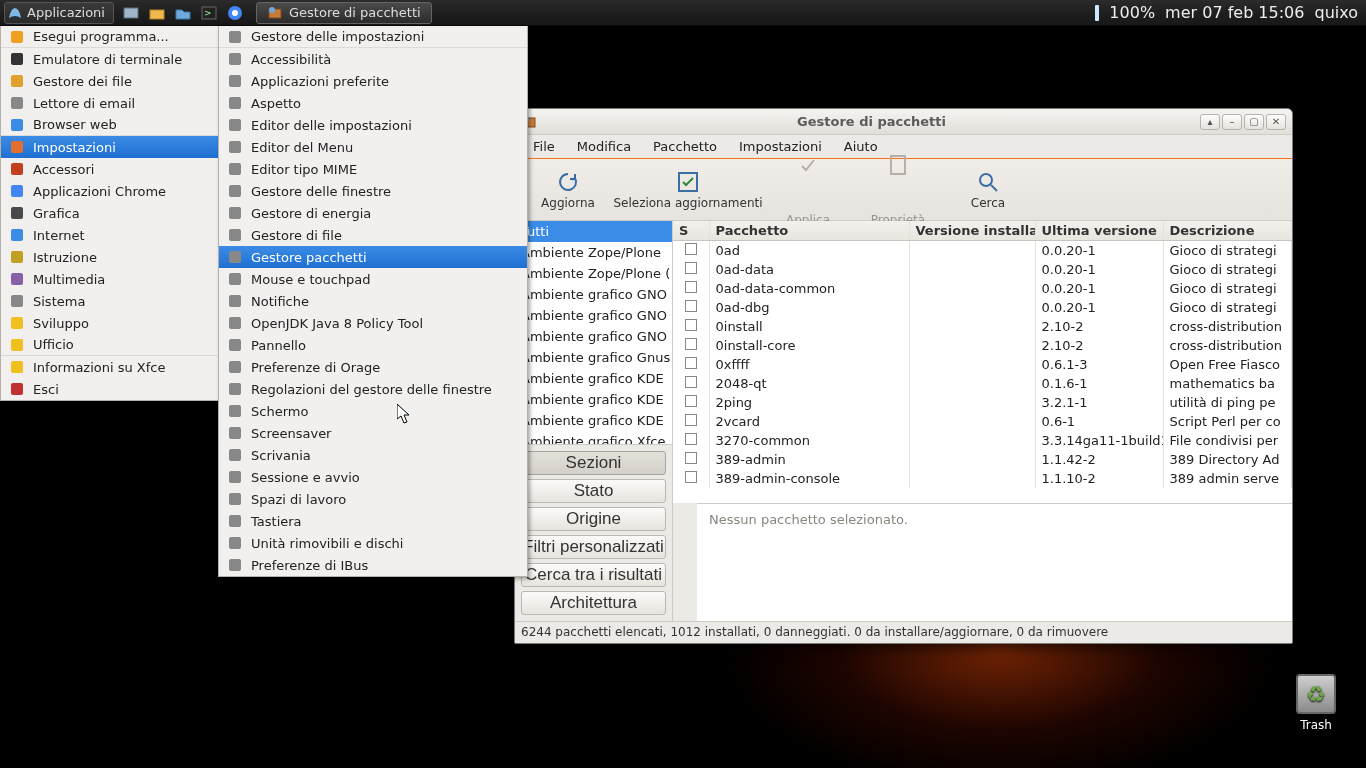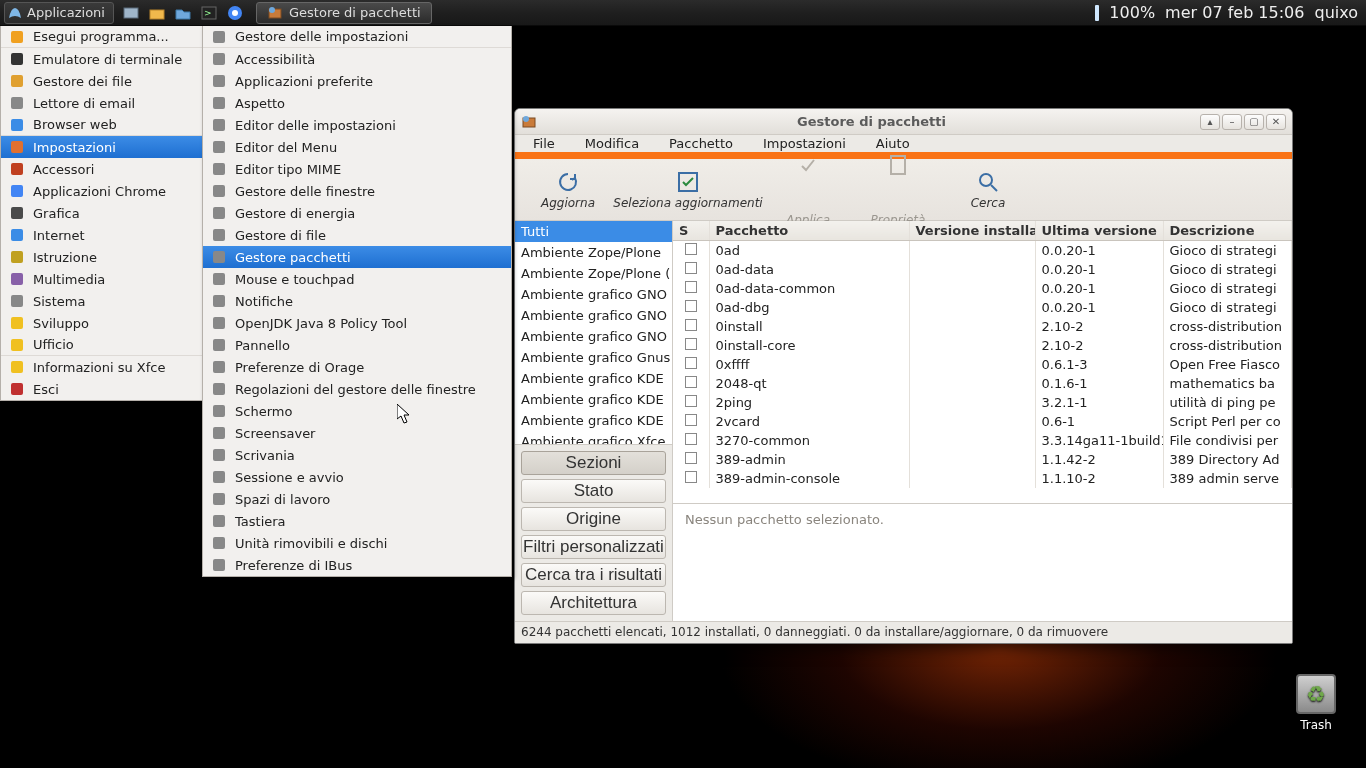--- a/index.html
+++ b/index.html
@@ -55,21 +55,21 @@
   .menu-col {
     position: absolute; top: 26px;
     background: #f2f0ee;
     color: #222;
     border: 1px solid #b5b0aa;
     border-top: none;
     box-shadow: 2px 2px 4px rgba(0,0,0,0.35);
     z-index: 60;
   }
   .menu-col.level0 { left: 0; width: 258px; }
-  .menu-col.level1 { left: 202px; width: 310px; }
+  .menu-col.level1 { left: 218px; width: 310px; }
   .menu-item {
     display: flex; align-items: center; gap: 8px;
     padding: 4px 8px 4px 8px; height: 22px;
     cursor: pointer;
     white-space: nowrap;
   }
   .menu-item.sep-after { border-bottom: 1px solid #dedad6; }
   .menu-item .ico { width: 16px; height: 16px; display: inline-flex; align-items: center; justify-content: center; }
   .menu-item .label { flex: 1; font-size: 13px; }
   .menu-item .arrow { font-size: 9px; color: #555; }
@@ -101,35 +101,34 @@
   .titlebar .title { flex: 1; text-align: center; font-weight: bold; color: #5b5b5b; }
   .titlebar .controls { display: flex; gap: 2px; }
   .titlebar .ctl {
     width: 20px; height: 16px;
     background: linear-gradient(#fdfdfd,#e6e3de);
     border: 1px solid #b7b2ac; border-radius: 3px;
     display: flex; align-items: center; justify-content: center;
     font-size: 10px; color: #555; cursor: pointer;
   }
   .menubar {
-    height: 24px; display: flex; align-items: center; gap: 10px;
-    padding: 0 8px; border-bottom: 7px solid #f97316;
+    height: 24px; display: flex; align-items: center; gap: 2px;
+    padding: 0 8px; border-bottom: 1px solid #f97316;
   }
   .menubar .mitem { padding: 3px 10px; cursor: pointer; border-radius: 3px; }
   .toolbar {
     height: 62px; display: flex; align-items: center; gap: 0;
     padding: 4px 8px; border-bottom: 1px solid #cfcbc5;
     background: linear-gradient(#f0ede8,#e7e3de);
   }
   .toolbar .tbtn {
     width: 150px; display: flex; flex-direction: column; align-items: center; justify-content: center;
     gap: 2px; font-size: 12px; color: #333;
     padding: 2px 0;
     cursor: pointer;
-    font-style: italic;
   }
   .toolbar .tbtn.sm { width: 90px; }
   .toolbar .tbtn.disabled { color: #9a968f; cursor: default; gap: 36px; }
   .toolbar .tbtn .tico { width: 24px; height: 24px; }
 
   .body {
     flex: 1; display: flex; min-height: 0;
   }
   .leftpane {
     width: 158px; display: flex; flex-direction: column;
@@ -173,21 +172,21 @@
   .pkgtable .col-name { width: 200px; }
   .pkgtable .col-vi { width: 126px; }
   .pkgtable .col-vl { width: 128px; }
   .pkgtable .col-desc { width: auto; }
   .pkgtable .chk {
     display: inline-block; width: 12px; height: 12px;
     border: 1px solid #888; background: #fff;
   }
   .pkgdetail {
     height: 118px; background: #fff; border-top: 1px solid #cfcbc5;
-    padding: 8px 12px; color: #8a857e; font-size: 13px;
+    padding: 8px 12px; color: #8a857e; font-size: 13px; margin-left: 24px;
   }
   .statusbar {
     height: 22px; background: #eceae6; border-top: 1px solid #cfcbc5;
     padding: 3px 6px; font-size: 12px; color: #333;
   }
 
   
   .trash {
     position: absolute; right: 30px; bottom: 36px;
     display: flex; flex-direction: column; align-items: center; gap: 4px;

